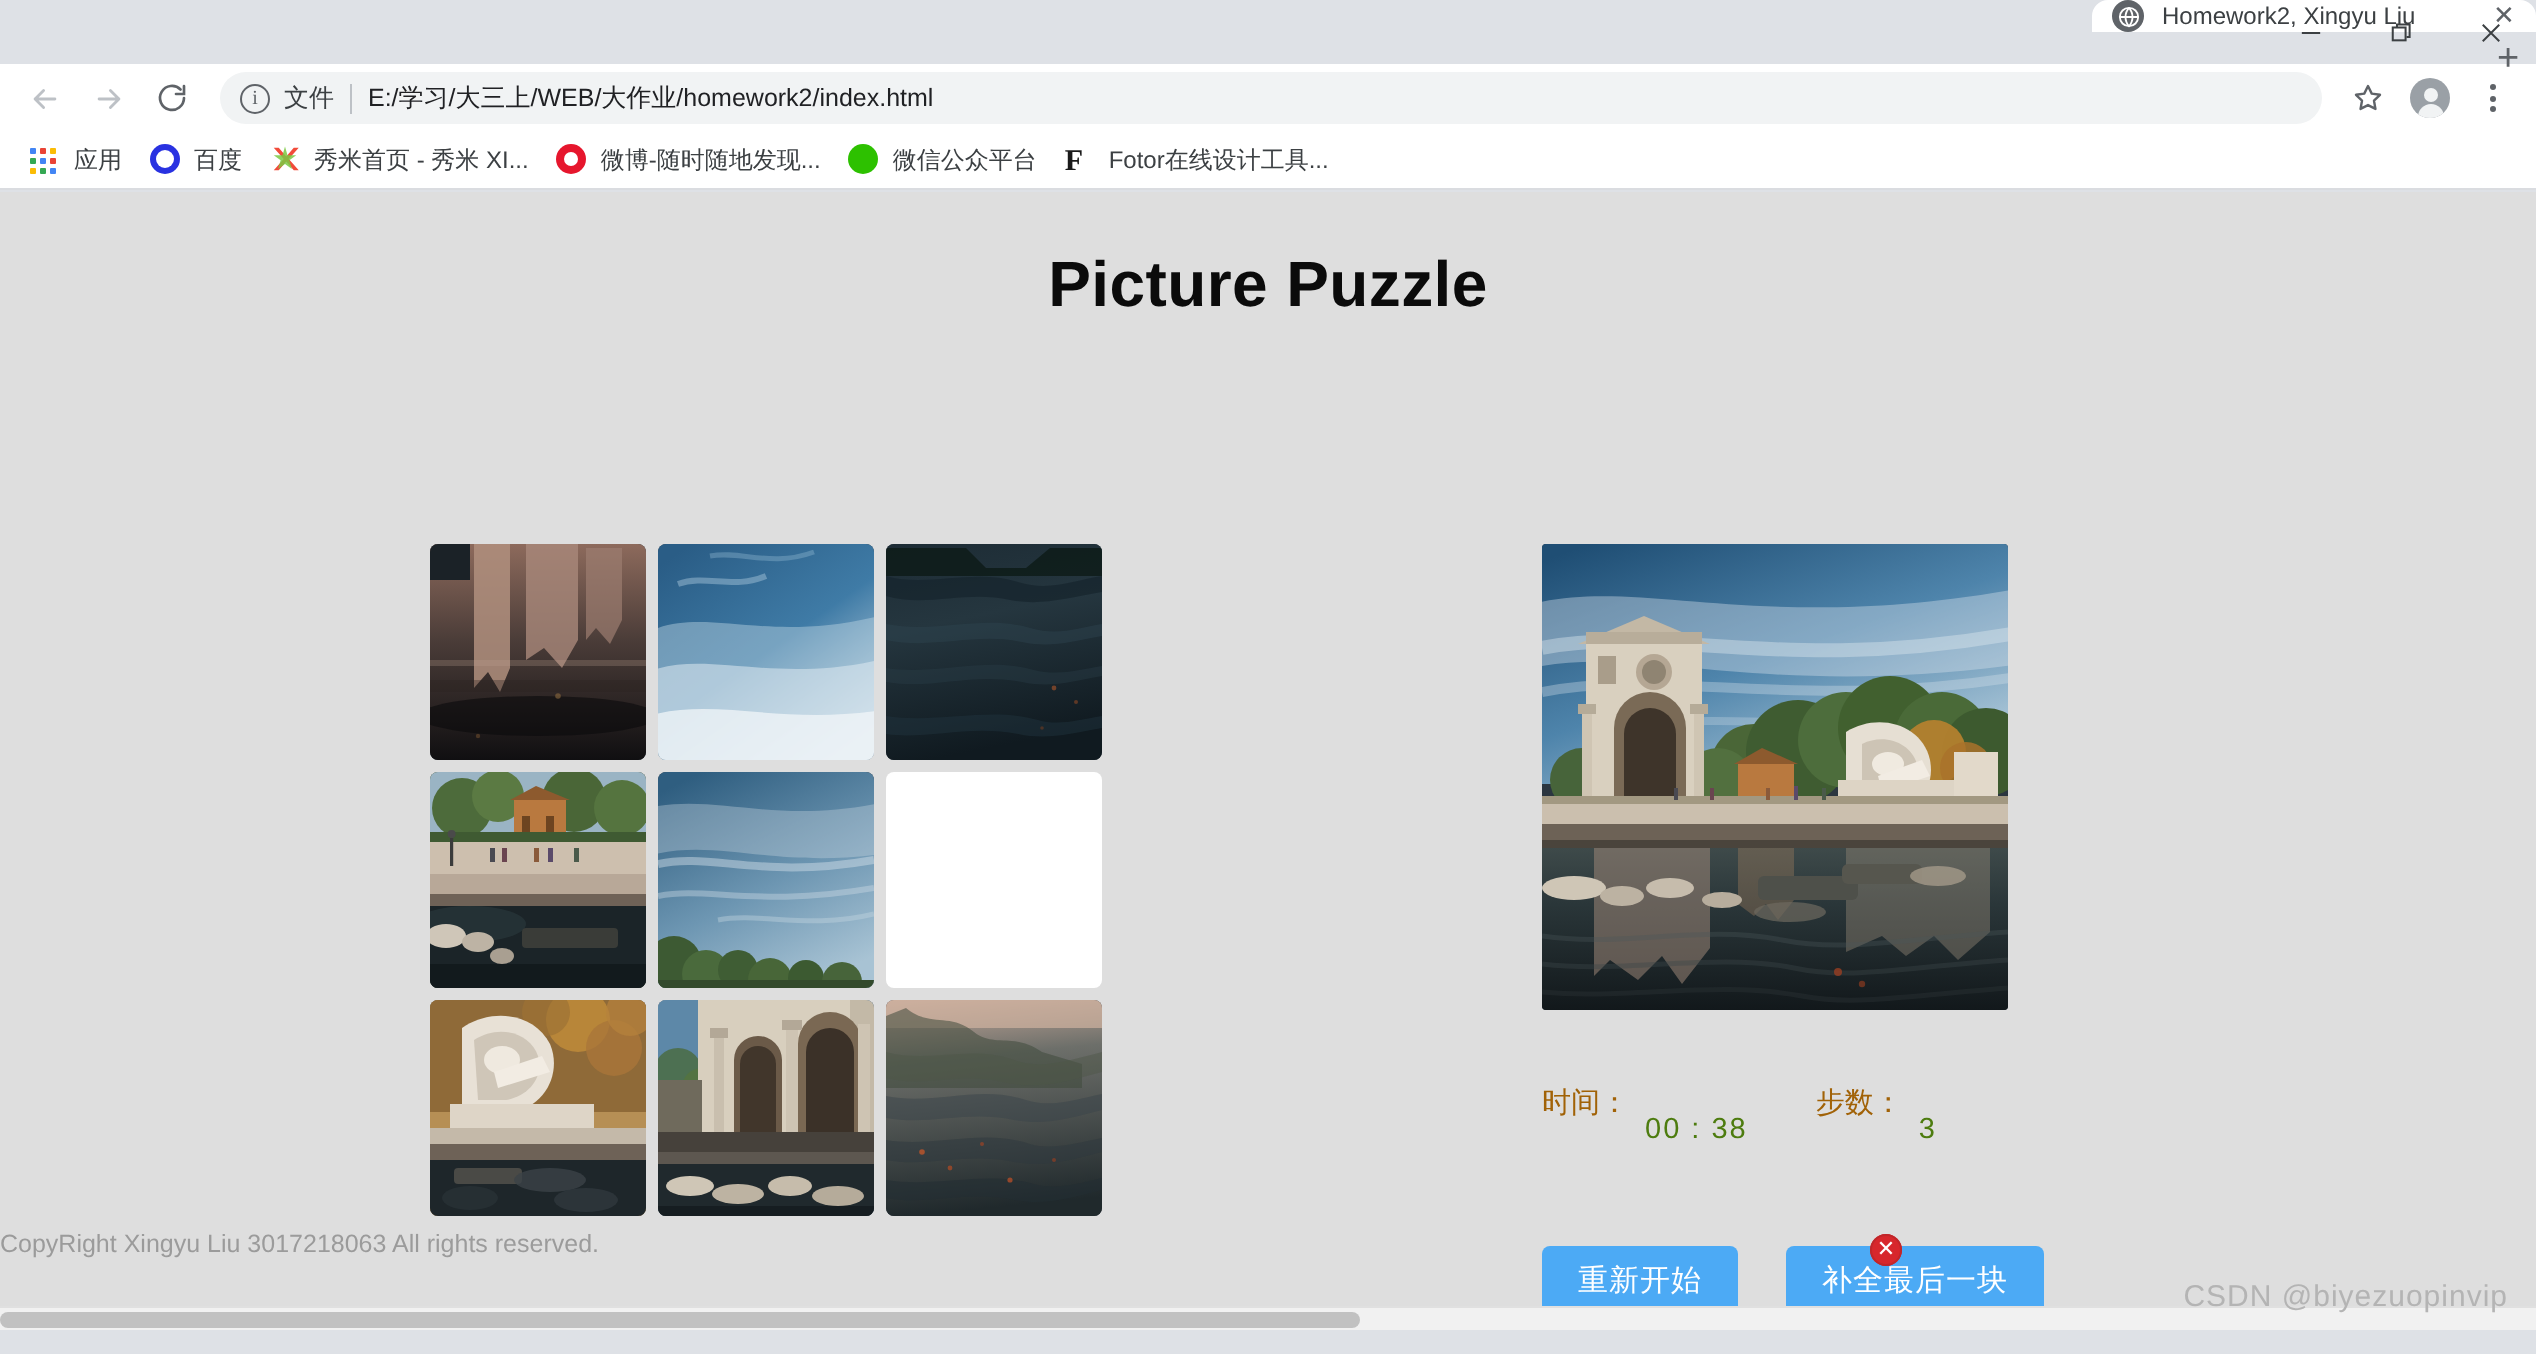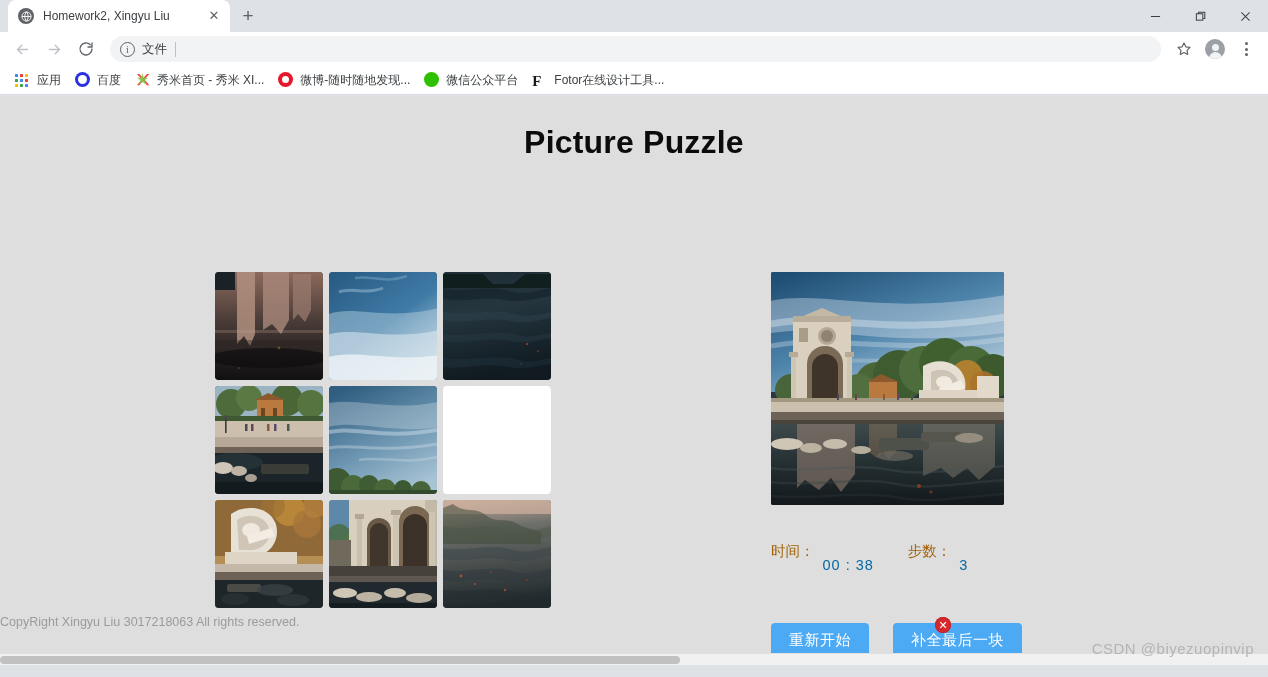--- a/index.html
+++ b/index.html
@@ -8,21 +8,21 @@
     overflow: hidden;
     font-family: "Liberation Sans", "DejaVu Sans", sans-serif;
     background: #ffffff;
   }
 
   
   .browser { width: 1268px; height: 677px; position: relative; background:#dee1e6; }
 
   .tabstrip {
     height: 32px; background: #dee1e6;
-    display: flex; align-items: flex-end; position: relative;
+    display: flex; align-items: flex-end; position: relative; flex-direction: column;
   }
   .tab {
     margin-left: 8px; width: 222px; height: 32px;
     background: #ffffff;
     border-radius: 8px 8px 0 0;
     display: flex; align-items: center; padding: 0 8px 0 10px;
     position: relative;
   }
   .tab-favicon {
     width: 16px; height: 16px; border-radius: 50%;
@@ -155,21 +155,21 @@
   }
   .preview svg { display:block; width:233px; height:233px; }
 
   
   .status {
     position: absolute; left: 771px; top: 369px;
     font-size: 14.5px; color: #333; display: flex; align-items: center;
     white-space: nowrap;
   }
   .status .lbl { color: #a16207; }
-  .status .val { color: #0369a1; margin-left: 8px; letter-spacing: 1px; margin-top: 27px; }
+  .status .val { color: #4d7c0f; margin-left: 8px; letter-spacing: 1px; margin-top: 27px; }
   .status .gap { display:inline-block; width: 34px; }
 
   .btnrow { position: absolute; left: 771px; top: 414px; display: flex; margin-top: 48px; }
   .btn {
     background: #4caaf5; color: #ffffff; border: none; border-radius: 4px;
     font-size: 15px; font-family: "Liberation Sans", sans-serif;
     height: 34px; padding: 0 18px; cursor: pointer; letter-spacing: 0.5px;
   }
   .btn + .btn { margin-left: 24px; }
 
@@ -255,20 +255,21 @@
       <svg width="16" height="16" viewBox="0 0 24 24" fill="none" stroke="currentColor" stroke-width="2" stroke-linecap="round">
           <path d="M21 12a9 9 0 1 1-2.6-6.4"></path>
           <path d="M21 3v6h-6"></path>
         </svg>
     </div>
 
     <div class="omnibox">
       <span class="info-icon">i</span>
       <span class="omni-scheme">文件</span>
       <span class="omni-sep"></span>
+      <span class="omni-url">E:/学习/大三上/WEB/大作业/homework2/index.html</span>
     </div>
 
     <div class="tb-right">
       <div class="tb-icon">
         <svg width="16" height="16" viewBox="0 0 24 24" fill="none" stroke="#5f6368" stroke-width="1.8" stroke-linejoin="round">
             <path d="M12 3l2.8 5.7 6.2.9-4.5 4.4 1.1 6.2L12 17.3 6.4 20.2l1.1-6.2L3 9.6l6.2-.9z"></path>
           </svg>
       </div>
       <div class="tb-icon">
         <span class="avatar">

